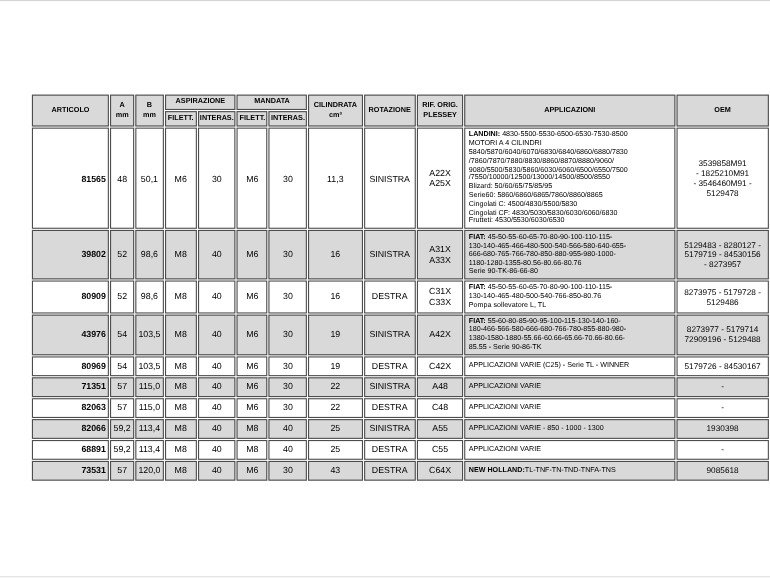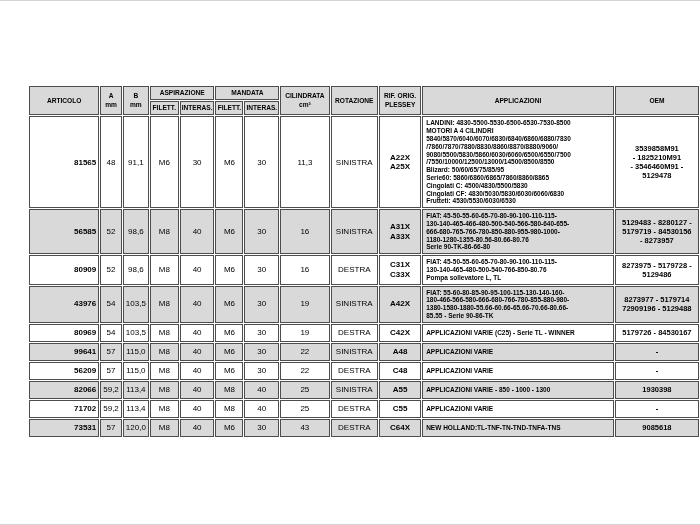--- a/index.html
+++ b/index.html
@@ -47,21 +47,21 @@
     padding: 2px 1px;
   }
   td {
     font-size: 8px;
     text-align: center;
     height: 18px;
     background: #ffffff;
     line-height: 1.2;
   }
   tbody tr:nth-child(even) td { background: #d9d9d9; }
-  .pre { white-space: pre-line; font-weight: bold; }
+  .pre { white-space: pre-line; }
   .c-art { font-weight: bold; padding-left: 44px; }
   .c-app {
     text-align: left;
     font-size: 6.5px;
     line-height: 1.2;
     padding: 2px 3px;
   }
   .c-app b { font-weight: bold; }
   .c-oem { font-size: 7.5px; }
   .hdr-2line { line-height: 1.3; }
@@ -117,21 +117,21 @@
         <th>FILETT.</th>
         <th>INTERAS.</th>
         <th>FILETT.</th>
         <th>INTERAS.</th>
       </tr>
     </thead>
     <tbody>
         <tr>
       <td class="c-art">81565</td>
       <td>48</td>
-      <td>91,1</td>
+      <td>50,1</td>
       <td>M6</td>
       <td>30</td>
       <td>M6</td>
       <td>30</td>
       <td>11,3</td>
       <td>SINISTRA</td>
       <td class="pre">A22X
 A25X</td>
       <td class="c-app">
         <b>LANDINI:</b><span class="pre"> 4830-5500-5530-6500-6530-7530-8500
@@ -145,21 +145,21 @@
 Cingolati C: 4500/4830/5500/5830
 Cingolati CF: 4830/5030/5830/6030/6060/6830
 Frutteti: 4530/5530/6030/6530</span>
       </td>
       <td class="c-oem pre">3539858M91
 - 1825210M91
 - 3546460M91 -
 5129478</td>
     </tr>
         <tr>
-      <td class="c-art">56585</td>
+      <td class="c-art">39802</td>
       <td>52</td>
       <td>98,6</td>
       <td>M8</td>
       <td>40</td>
       <td>M6</td>
       <td>30</td>
       <td>16</td>
       <td>SINISTRA</td>
       <td class="pre">A31X
 A33X</td>
@@ -224,37 +224,37 @@
       <td>30</td>
       <td>19</td>
       <td>DESTRA</td>
       <td class="pre">C42X</td>
       <td class="c-app">
         <b></b><span class="pre">APPLICAZIONI VARIE (C25) - Serie TL - WINNER</span>
       </td>
       <td class="c-oem pre">5179726 - 84530167</td>
     </tr>
         <tr>
-      <td class="c-art">99641</td>
+      <td class="c-art">71351</td>
       <td>57</td>
       <td>115,0</td>
       <td>M8</td>
       <td>40</td>
       <td>M6</td>
       <td>30</td>
       <td>22</td>
       <td>SINISTRA</td>
       <td class="pre">A48</td>
       <td class="c-app">
         <b></b><span class="pre">APPLICAZIONI VARIE</span>
       </td>
       <td class="c-oem pre">-</td>
     </tr>
         <tr>
-      <td class="c-art">56209</td>
+      <td class="c-art">82063</td>
       <td>57</td>
       <td>115,0</td>
       <td>M8</td>
       <td>40</td>
       <td>M6</td>
       <td>30</td>
       <td>22</td>
       <td>DESTRA</td>
       <td class="pre">C48</td>
       <td class="c-app">
@@ -272,21 +272,21 @@
       <td>40</td>
       <td>25</td>
       <td>SINISTRA</td>
       <td class="pre">A55</td>
       <td class="c-app">
         <b></b><span class="pre">APPLICAZIONI VARIE - 850 - 1000 - 1300</span>
       </td>
       <td class="c-oem pre">1930398</td>
     </tr>
         <tr>
-      <td class="c-art">71702</td>
+      <td class="c-art">68891</td>
       <td>59,2</td>
       <td>113,4</td>
       <td>M8</td>
       <td>40</td>
       <td>M8</td>
       <td>40</td>
       <td>25</td>
       <td>DESTRA</td>
       <td class="pre">C55</td>
       <td class="c-app">

